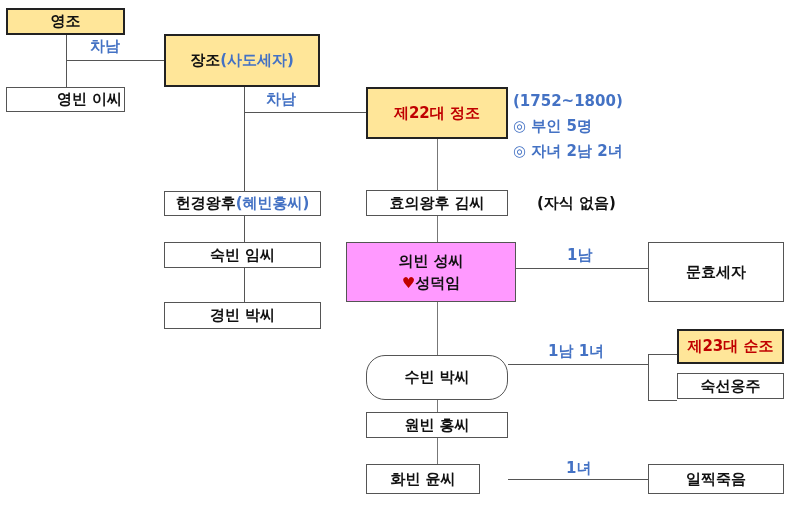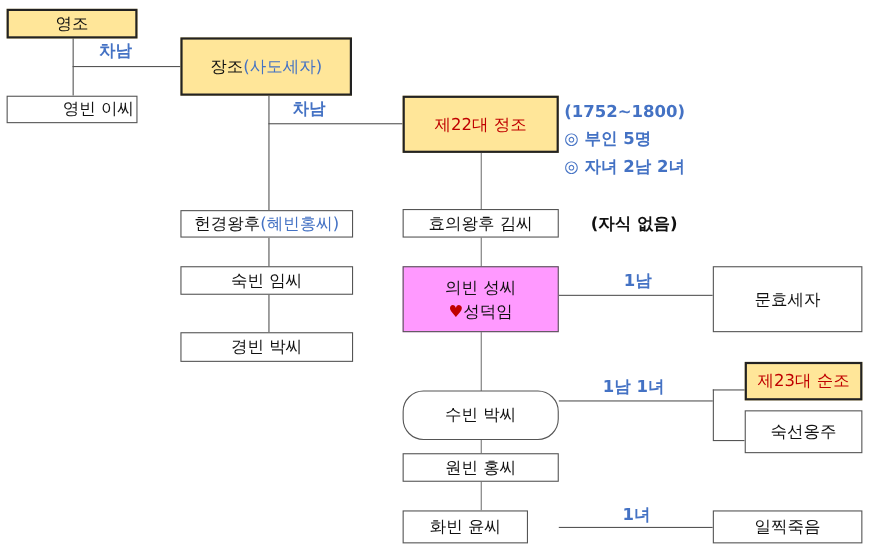--- a/index.html
+++ b/index.html
@@ -1,20 +1,20 @@
 <!DOCTYPE html>
 <html><head>
 <meta charset="utf-8">
 <style>
   html, body { margin:0; padding:0; background:#ffffff; }
   body { width:800px; height:505px; position:relative; overflow:hidden;
          font-family: "DejaVu Sans", "Liberation Sans", sans-serif; }
   .box { position:absolute; box-sizing:border-box; border:1px solid #555;
          background:#ffffff; display:flex; flex-direction:column;
-         align-items:center; justify-content:center; font-weight:normal;
+         align-items:center; justify-content:center; font-weight:bold;
          font-size:15px; color:#111; line-height:1.5; text-align:center; }
   .gold { background:#ffe699; border:2px solid #222; }
   .pink { background:#ff99ff; }
   .red { color:#c00000; }
   .blue { color:#4472c4; }
   .line { position:absolute; background:#555; }
   .label { position:absolute; font-weight:bold; font-size:15px; white-space:nowrap; }
   .heart { color:#c00000; }
 </style>
 </head>
@@ -50,40 +50,40 @@
 </div>
 <div class="box" style="left:164px;top:242px;width:157px;height:26px;">
   <span>숙빈 임씨</span>
 </div>
 <div class="box" style="left:164px;top:302px;width:157px;height:27px;">
   <span>경빈 박씨</span>
 </div>
 <div class="box" style="left:366px;top:190px;width:142px;height:26px;text-align:right;">
   <span>효의왕후 김씨</span>
 </div>
-<div class="box pink" style="left:366px;top:242px;width:142px;height:60px;">
+<div class="box pink" style="left:346px;top:242px;width:170px;height:60px;">
   <span>의빈 성씨</span>
   <div><span class="heart">♥</span><span>성덕임</span></div>
 </div>
 <div class="box" style="left:366px;top:355px;width:142px;height:45px;border-radius:19px;">
   <span>수빈 박씨</span>
 </div>
 <div class="box" style="left:366px;top:412px;width:142px;height:26px;">
   <span>원빈 홍씨</span>
 </div>
 <div class="box" style="left:366px;top:464px;width:114px;height:30px;">
   <span>화빈 윤씨</span>
 </div>
 <div class="box" style="left:648px;top:242px;width:136px;height:60px;">
   <span>문효세자</span>
 </div>
 <div class="box gold" style="left:677px;top:329px;width:107px;height:35px;">
   <span class="red">제23대 순조</span>
 </div>
-<div class="box" style="left:677px;top:373px;width:107px;height:39px;">
+<div class="box" style="left:677px;top:373px;width:107px;height:26px;">
   <span>숙선옹주</span>
 </div>
 <div class="box" style="left:648px;top:464px;width:136px;height:30px;">
   <span>일찍죽음</span>
 </div>
 
 <div class="label blue" style="left:90px;top:37px;">차남</div>
 <div class="label blue" style="left:266px;top:90px;">차남</div>
 <div class="label blue" style="left:513px;top:92px;">(1752~1800)</div>
 <div class="label blue" style="left:513px;top:117px;">◎ 부인 5명</div>

